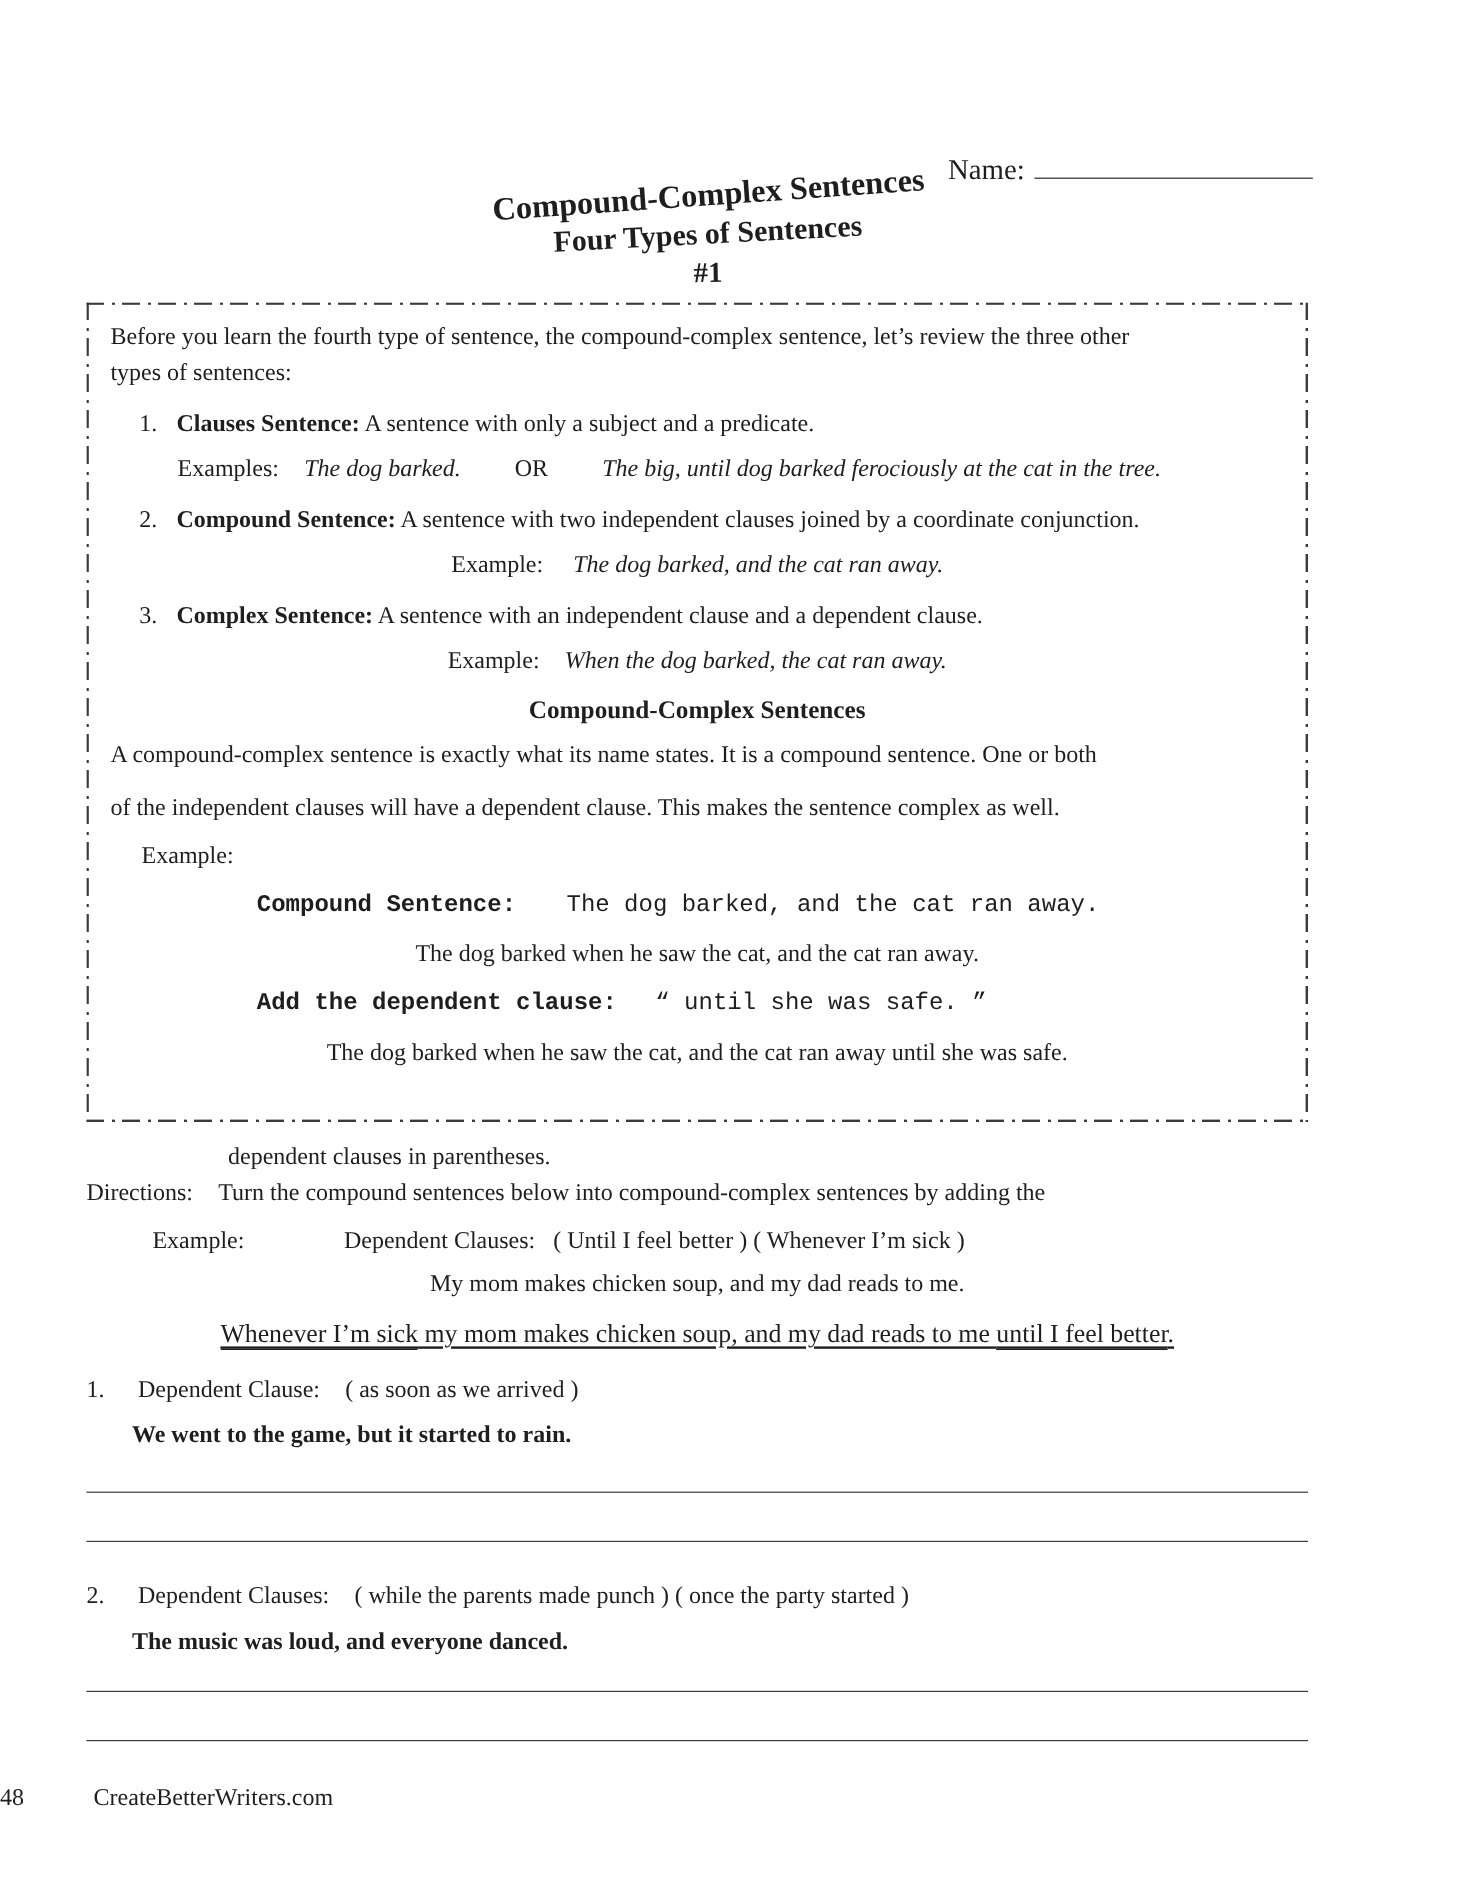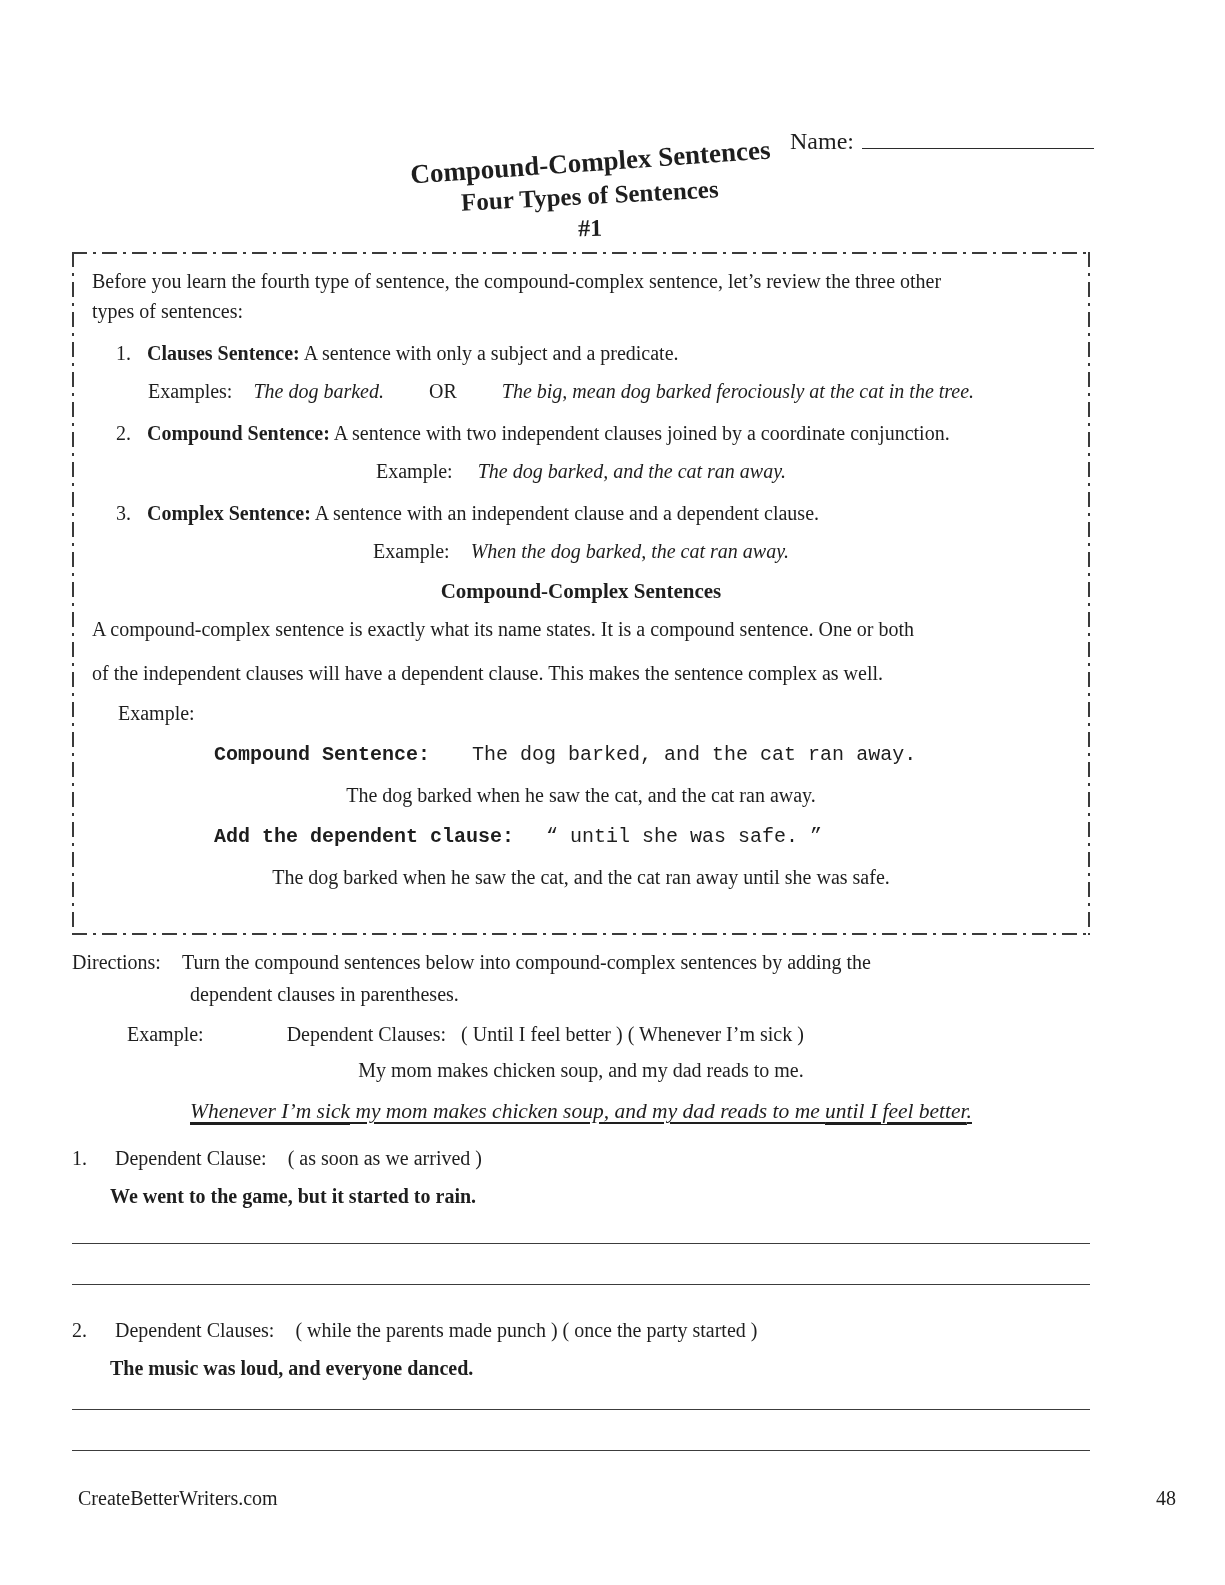--- a/index.html
+++ b/index.html
@@ -43,34 +43,34 @@
   .gap16{margin-left:16px;}
   .gap20{margin-left:20px;}
   .gap30{margin-left:30px;}
   .gap40{margin-left:40px;}
   
   .lower{position:absolute;top:947px;left:72px;width:1018px;font-size:20px;}
   .lower .ln{line-height:1.5;}
   .dir2{padding-left:118px;margin-top:2px;}
   .ex-row{padding-left:55px;margin-top:10px;}
   .base-sent{text-align:center;margin-top:6px;}
-  .answer{text-align:center;margin-top:10px;font-size:21.5px;font-style:italic;text-decoration:underline;text-underline-offset:4px;}
+  .answer{text-align:center;margin-top:10px;font-size:21.5px;text-decoration:underline;text-underline-offset:4px;}
   .answer .clause{border-bottom:1.5px solid currentColor;padding-bottom:1px;}
   .prob-head{margin-top:16px;}
   .prob-head.second{margin-top:30px;}
   .pnum{display:inline-block;width:38px;}
   .prob-sent{padding-left:38px;margin-top:8px;font-weight:bold;}
   .blank{height:0;border-top:1.5px solid #3c3c3c;}
   .blank.b1{margin-top:32px;}
   .blank.b2{margin-top:40px;}
   .blank.b3{margin-top:26px;}
   .blank.b4{margin-top:40px;}
   
   .footer-site{position:absolute;top:1487px;left:78px;font-size:20px;}
-  .footer-page{position:absolute;top:1487px;left:0;width:1176px;text-align:right;font-size:20px;}
+  .footer-page{position:absolute;top:1487px;left:0;width:1176px;text-align:left;font-size:20px;}
 </style>
 </head>
 <body>
 
 <div class="page">
 
   <div class="name-row">
     <span>Name:</span><span class="name-line"></span>
   </div>
 
@@ -92,21 +92,21 @@
     <p class="li">
       <span class="num">1.</span>
       <span class="b">Clauses Sentence:</span>
       <span>A sentence with only a subject and a predicate.</span>
     </p>
 
     <p class="exline1">
       <span>Examples:</span>
       <span class="i gap16"><span>The </span><span class="u">dog barked</span><span>.</span></span>
       <span class="gap40">OR</span>
-      <span class="i gap40"><span>The big, mean </span><span class="u">dog barked</span><span> ferociously at the cat in the tree.</span></span>
+      <span class="i gap40"><span>The big, until </span><span class="u">dog barked</span><span> ferociously at the cat in the tree.</span></span>
     </p>
 
     <p class="li">
       <span class="num">2.</span>
       <span class="b">Compound Sentence:</span>
       <span>A sentence with two independent clauses joined by a coordinate conjunction.</span>
     </p>
 
     <p class="center mt8">
       <span>Example:</span>
@@ -142,25 +142,25 @@
     <p class="step mt12">
       <span class="b">Add the dependent clause:</span>
       <span class="gap20">“ until she was safe. ”</span>
     </p>
 
     <p class="center mt10">The dog barked when he saw the cat, and the cat ran away until she was safe.</p>
   </div>
 
   <div class="lower">
 
+    <div class="ln dir2">dependent clauses in parentheses.</div>
     <div class="ln">
       <span>Directions:</span>
       <span class="gap16">Turn the compound sentences below into compound-complex sentences by adding the</span>
     </div>
-    <div class="ln dir2">dependent clauses in parentheses.</div>
 
     <div class="ln ex-row">
       <span>Example:</span>
       <span class="gap40" style="margin-left:78px;">Dependent Clauses:</span>
       <span class="gap16" style="margin-left:10px;">( Until I feel better ) ( Whenever I’m sick )</span>
     </div>
 
     <div class="ln base-sent">My mom makes chicken soup, and my dad reads to me.</div>
 
     <div class="ln answer">

